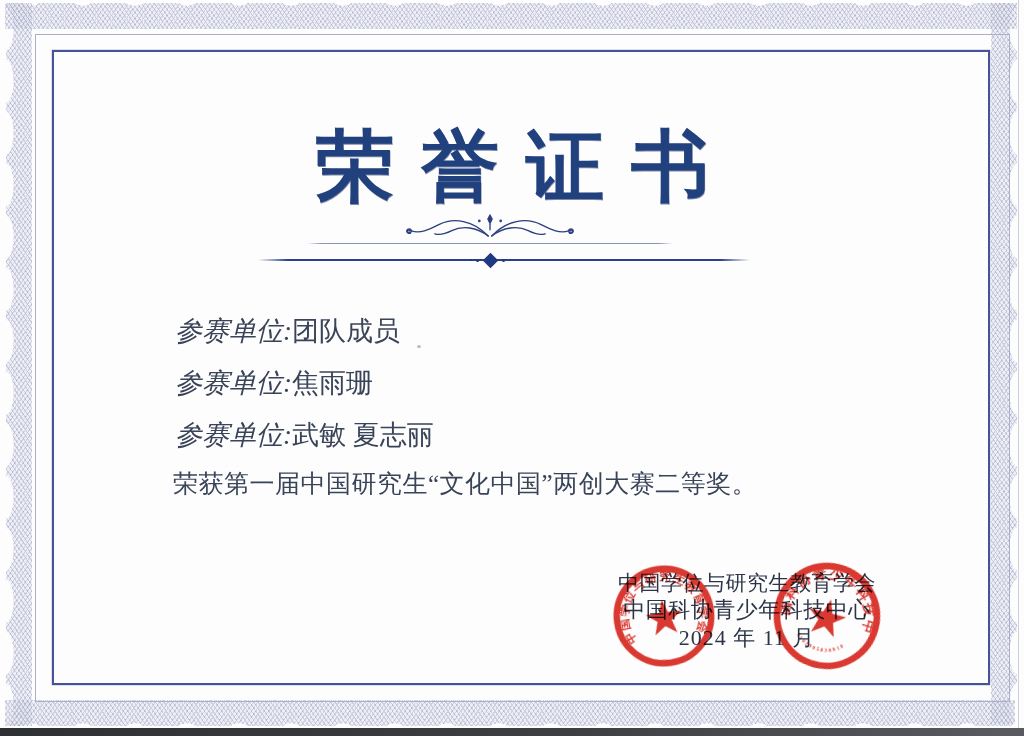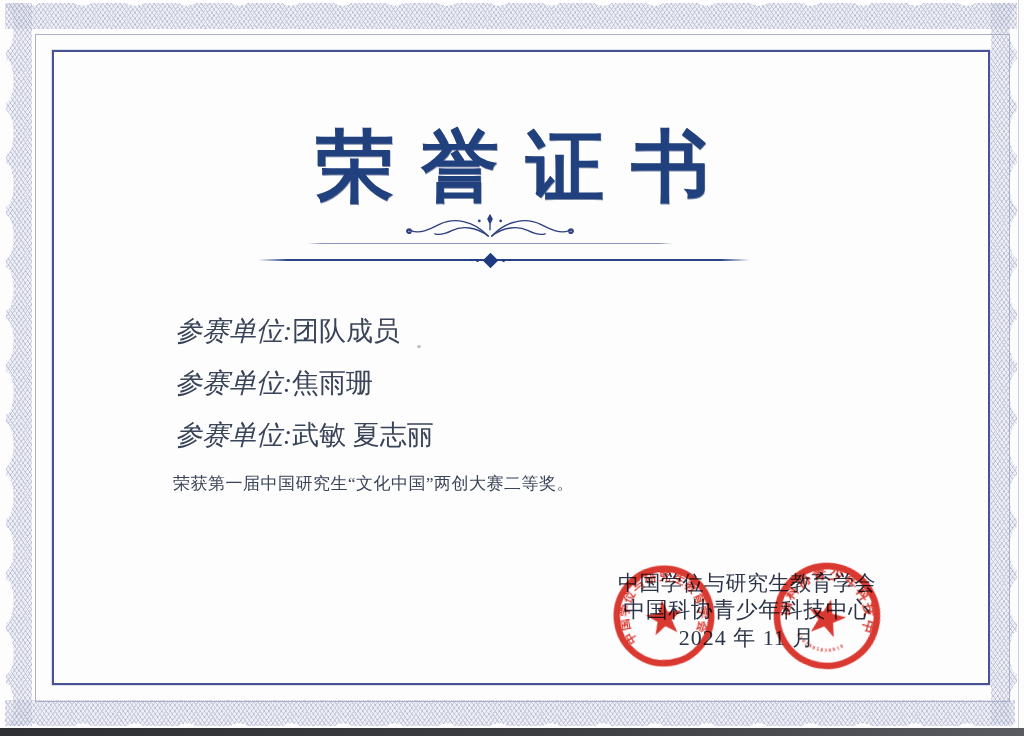--- a/index.html
+++ b/index.html
@@ -58,21 +58,21 @@
     background:linear-gradient(90deg,rgba(44,66,136,0) 0%,#2c4288 6%,#2c4288 94%,rgba(44,66,136,0) 100%);}
   .ornament{position:absolute;left:455px;top:251px;width:70px;height:18px;
     display:flex;align-items:center;justify-content:center;gap:4px;}
   .ornament .dot{width:3px;height:3px;border-radius:50%;background:#203a80;}
   .ornament .dot.sm{width:2px;height:2px;}
   .ornament .diamond{width:11px;height:11px;background:#203a80;transform:rotate(45deg);margin:0 2px;}
   
   .field{position:absolute;left:175px;font-size:27px;line-height:34px;color:#3a4458;}
   .field .lbl{margin-right:0;font-style:italic;}
   .f1{top:314px;} .f2{top:366px;} .f3{top:418px;}
-  .award{position:absolute;left:173px;top:467px;font-size:17px;line-height:33px;color:#3a4458;letter-spacing:0.5px;}
+  .award{position:absolute;left:173px;top:467px;font-size:25px;line-height:33px;color:#3a4458;letter-spacing:0.5px;}
   
   .issuer-block{position:absolute;left:586px;top:570px;width:322px;text-align:center;color:#2c3547;}
   .issuer-l1{font-size:21px;line-height:26px;letter-spacing:0.5px;}
   .issuer-l2{font-size:22px;line-height:27px;letter-spacing:0.5px;}
   .issuer-date{font-size:22px;line-height:29px;letter-spacing:1px;}
   
   .seal{position:absolute;mix-blend-mode:multiply;opacity:0.92;filter:blur(0.2px);}
   .seal.sl{left:610px;top:562px;width:108px;height:108px;transform:rotate(-8deg);}
   .seal.sr{left:770px;top:559px;width:114px;height:114px;transform:rotate(14deg);}
   

